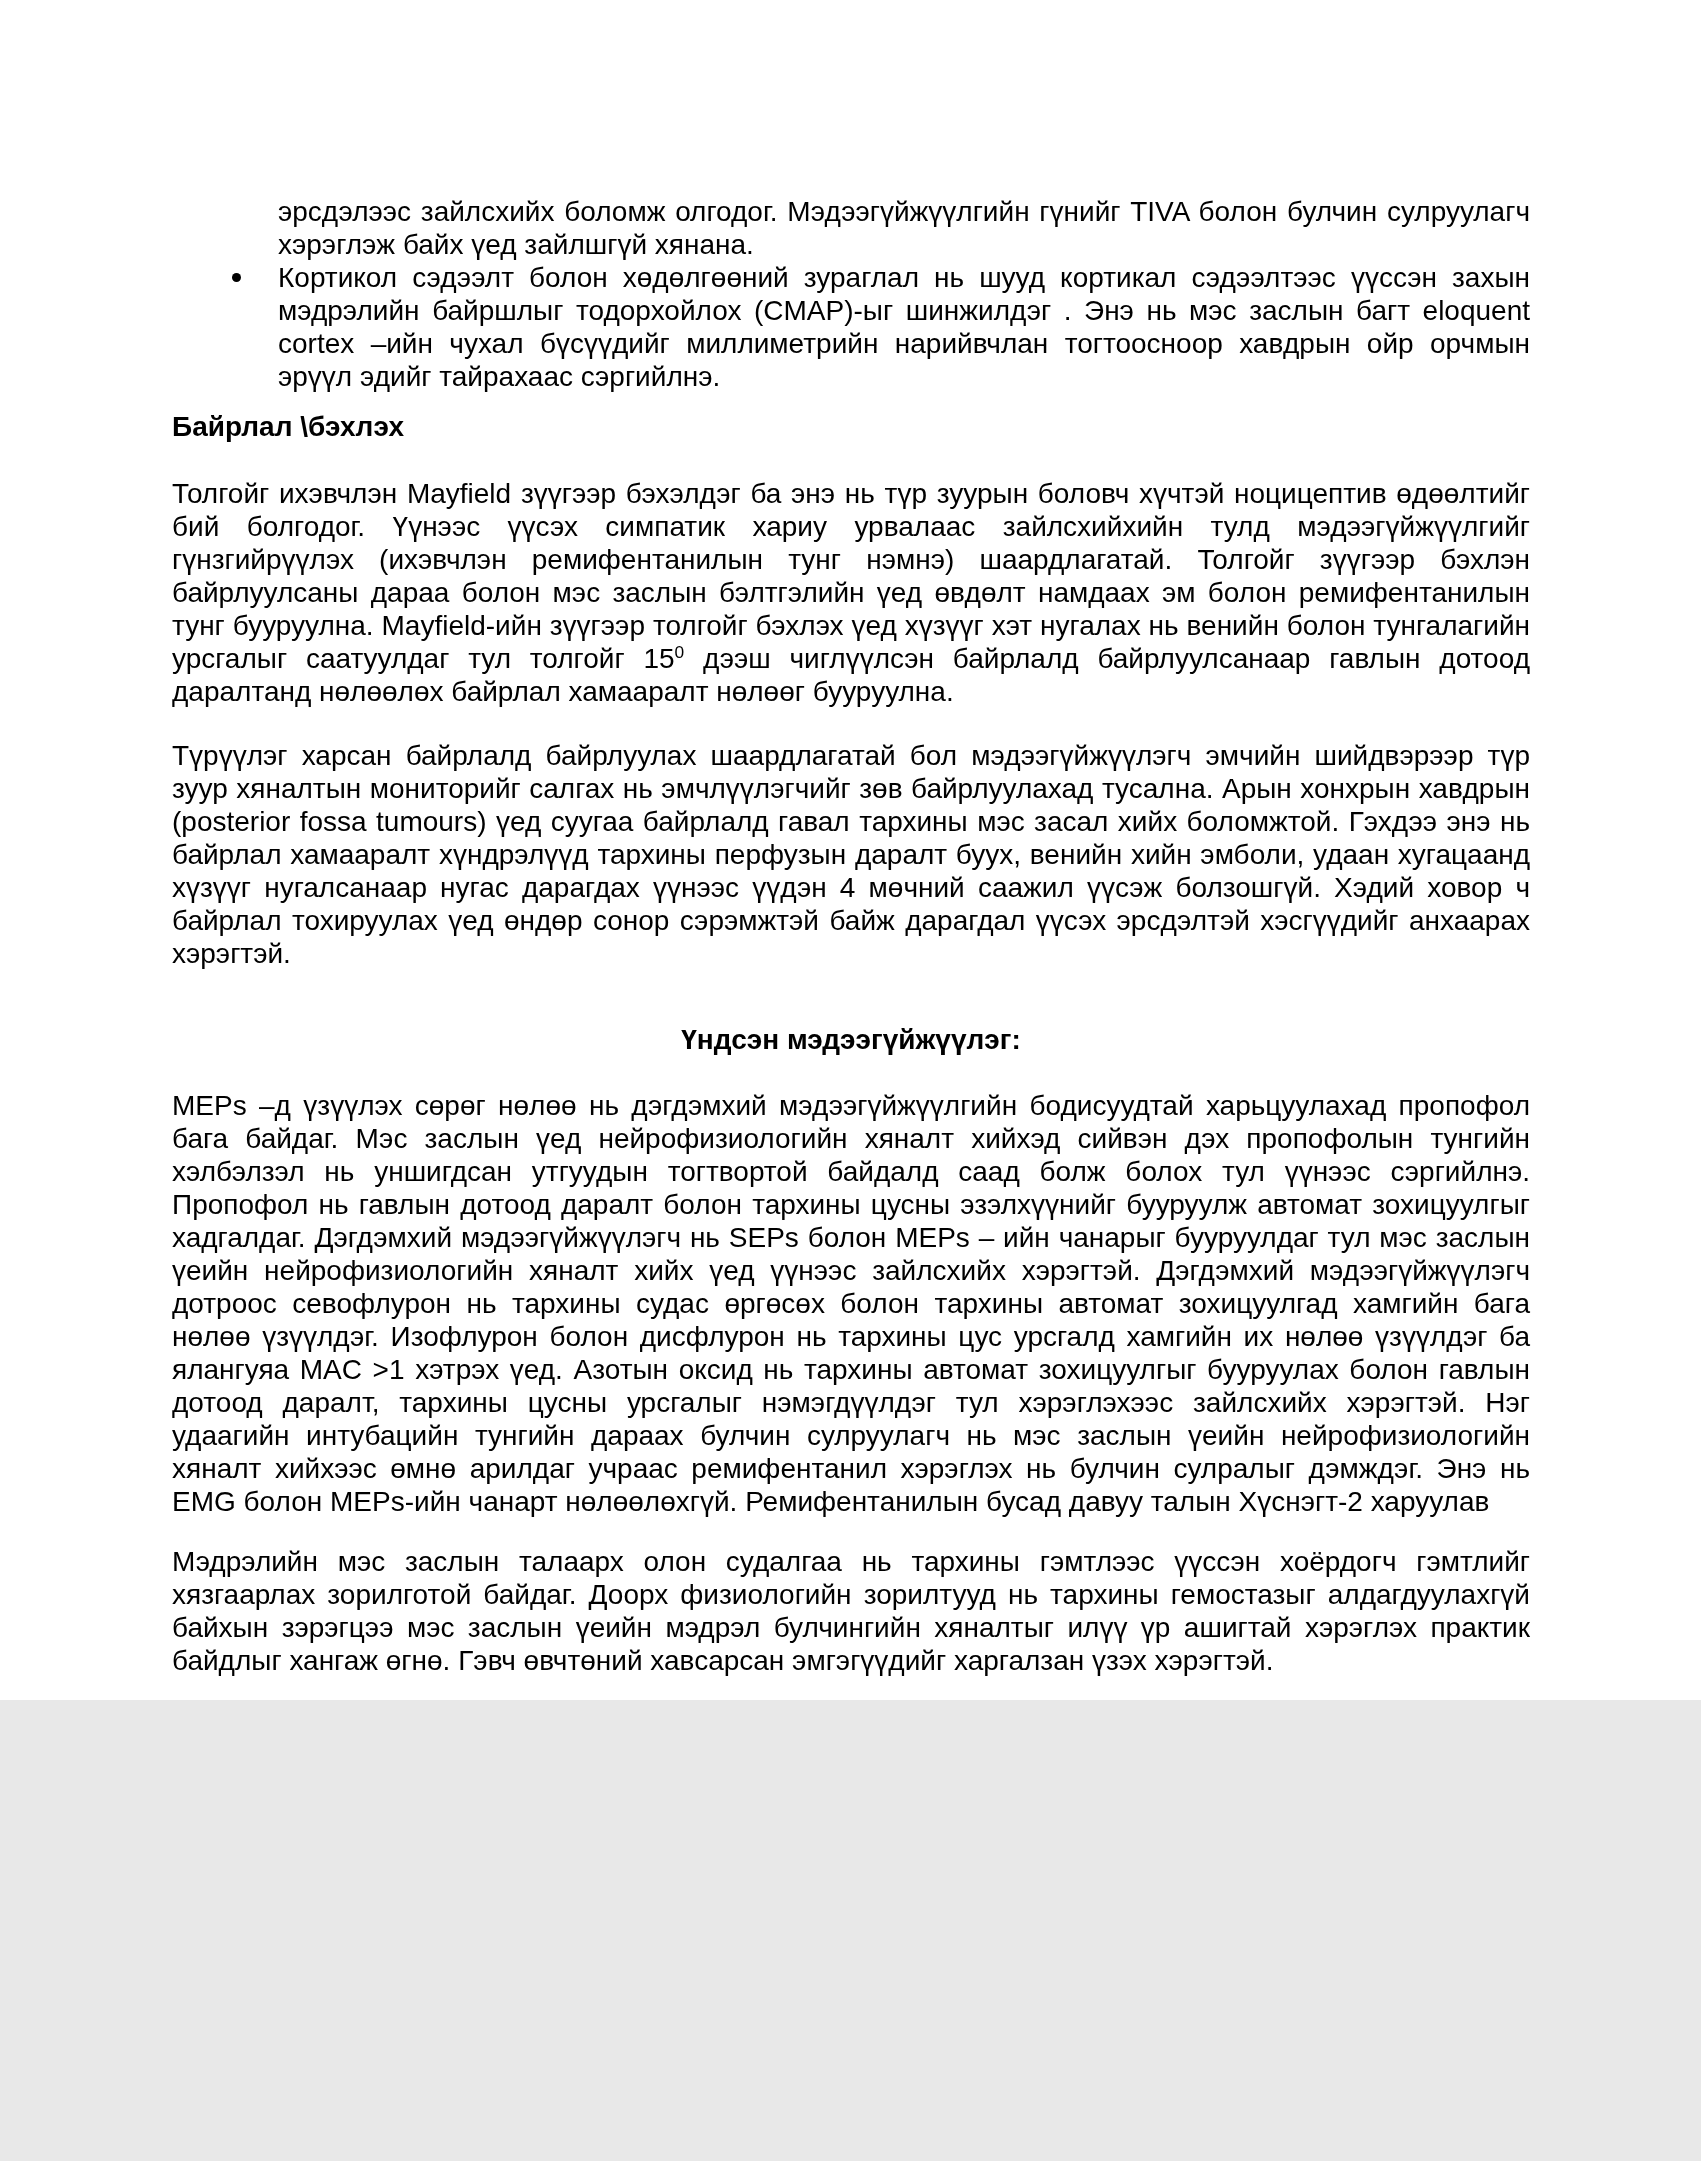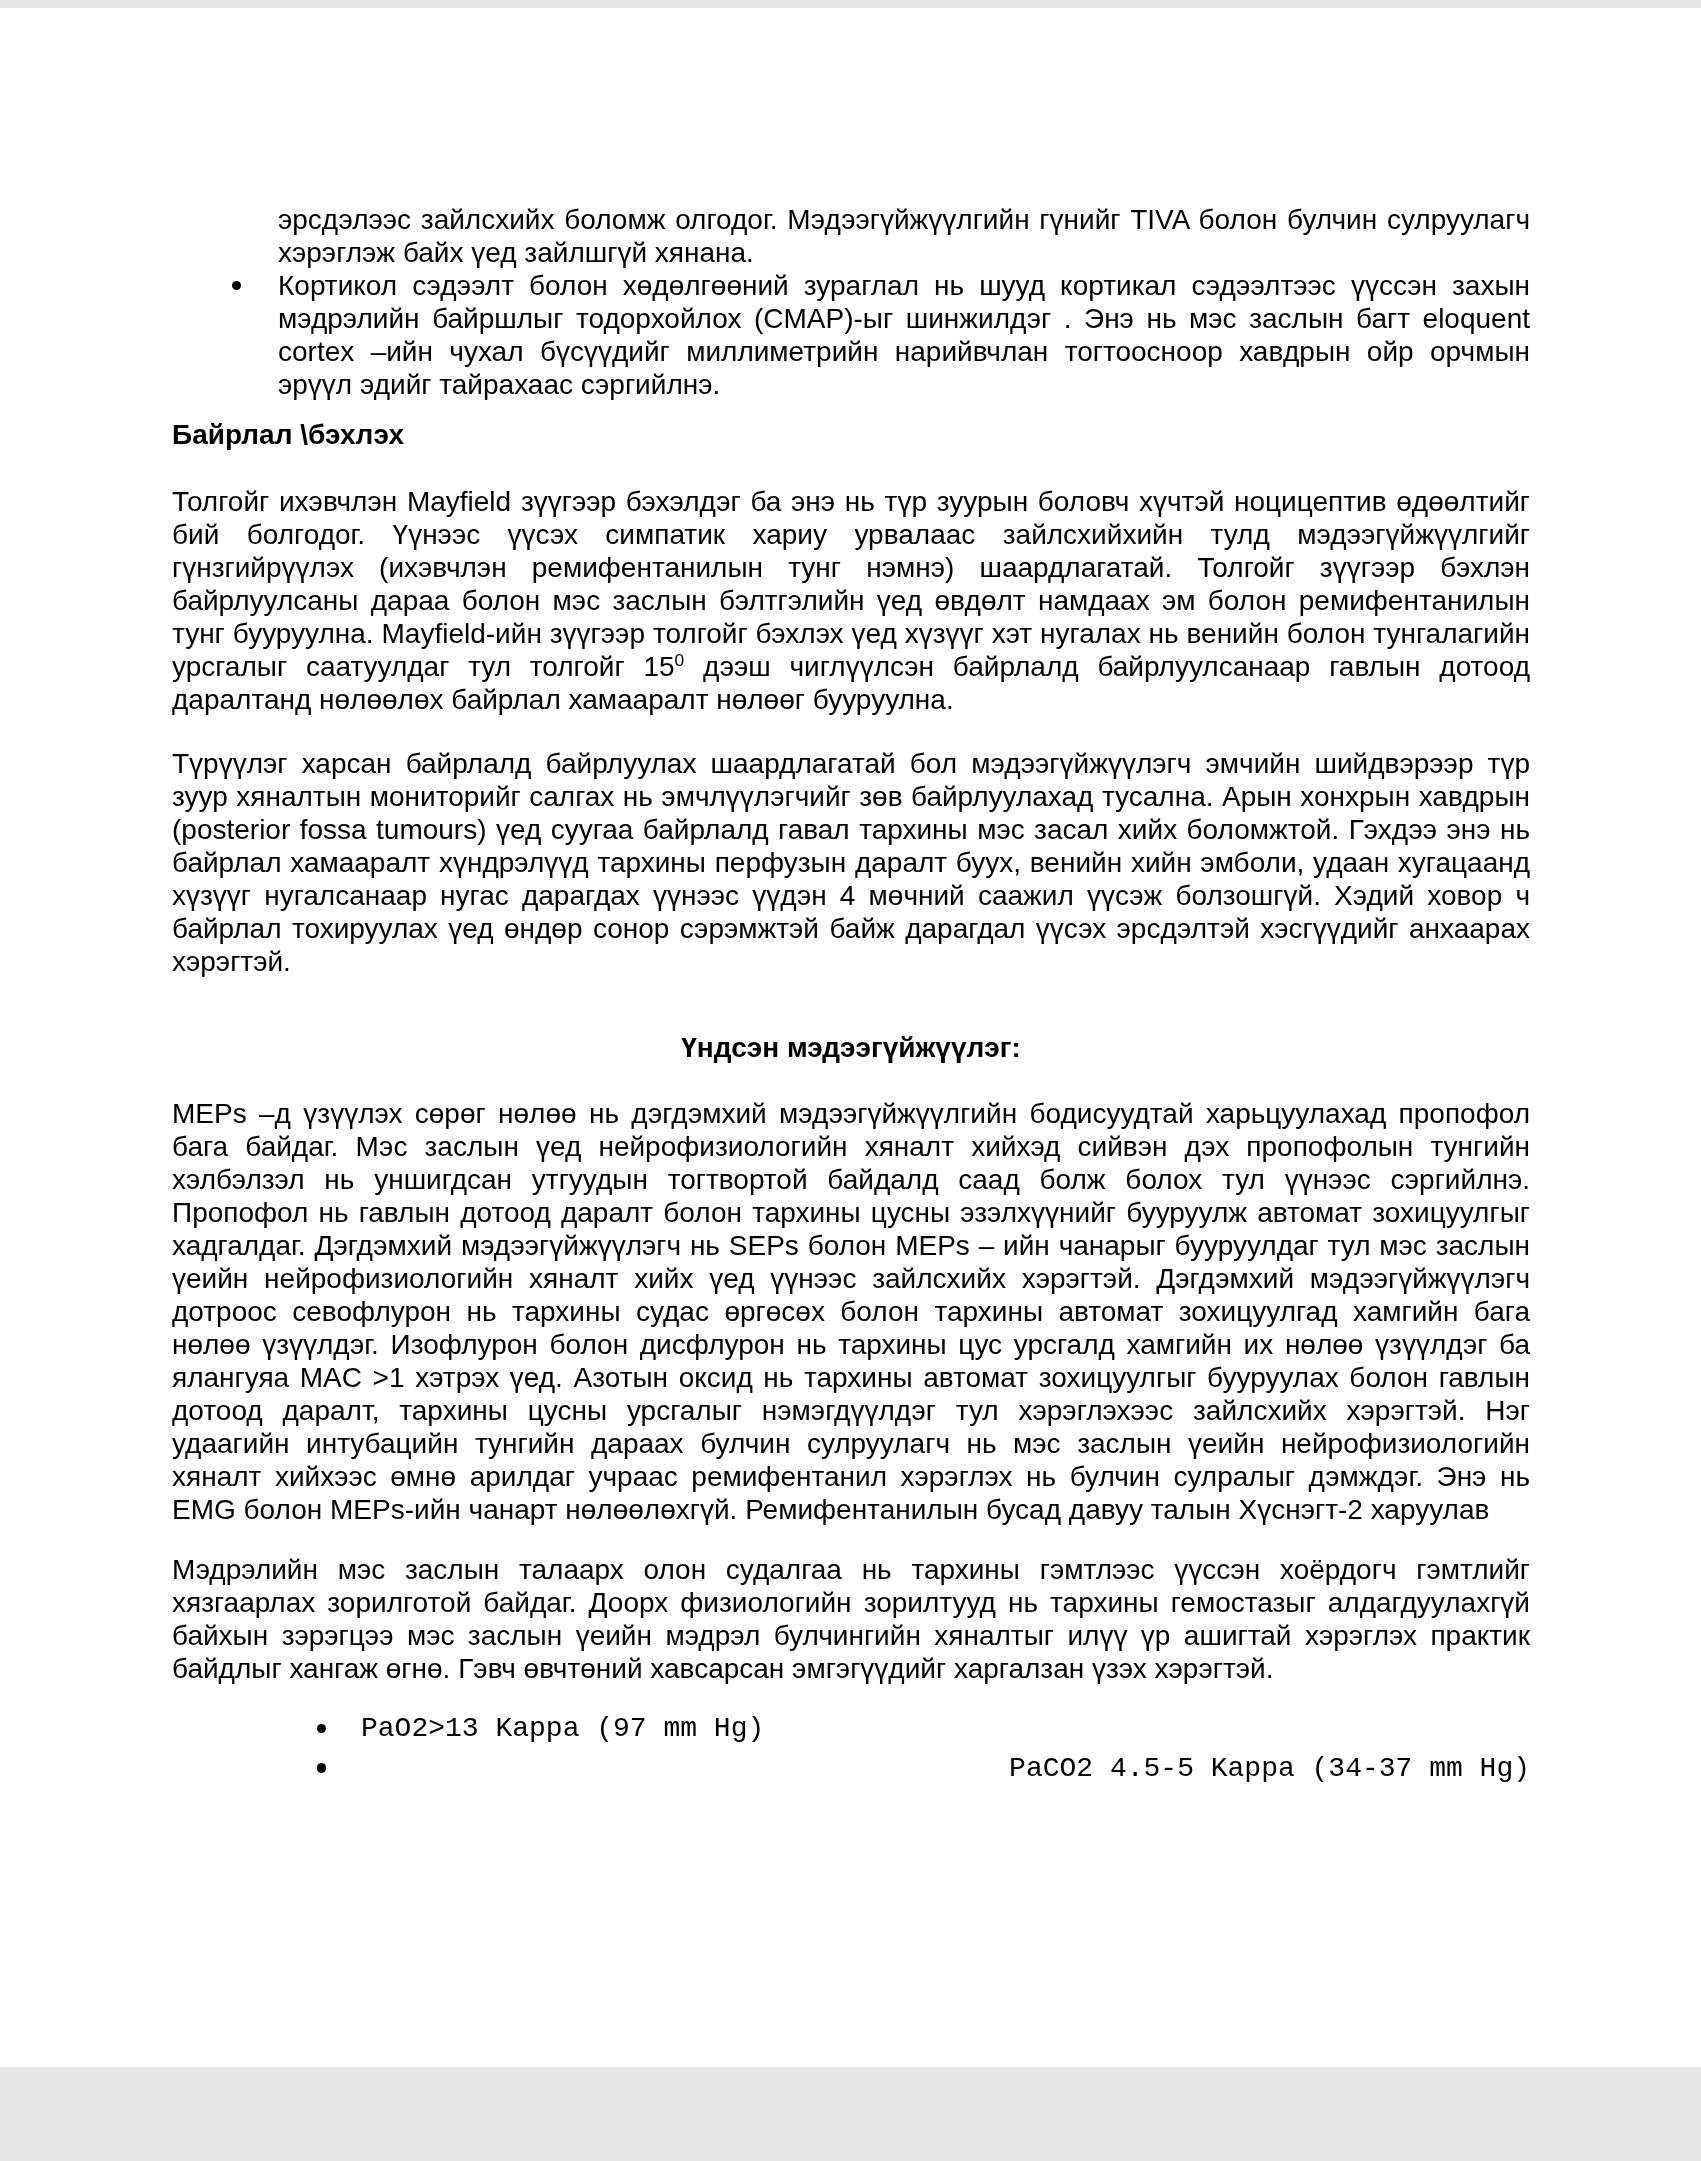--- a/index.html
+++ b/index.html
@@ -1,19 +1,19 @@
 <!DOCTYPE html>
 <html style="font-size:9.8px"><head>
 <meta charset="utf-8">
 <style>
   html,body{margin:0;padding:0;background:#e8e8e8;}
   .page{
     position:relative;
-    width:1702px;height:2059px;
-    margin:8px auto;
+    width:1702px;height:1700px;
+    margin:0 auto;
     background:#ffffff;
     font-family:"Liberation Sans","DejaVu Sans",sans-serif;
     color:#000;
     overflow:hidden;
   }
   .content{
     position:absolute;
     left:172px;top:0;
     width:1358px;
     padding-top:195px;

